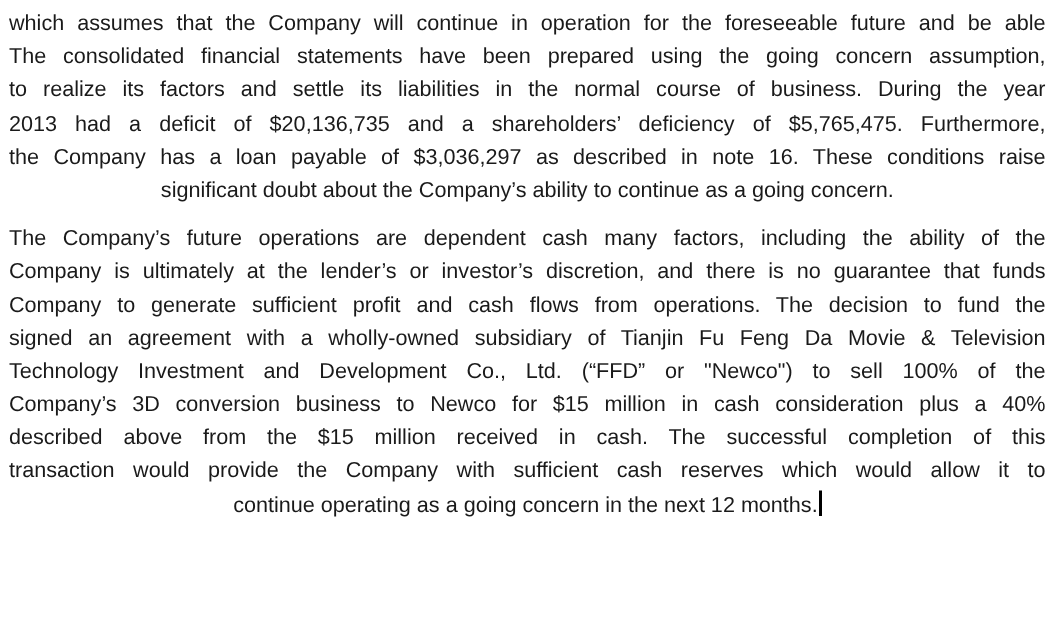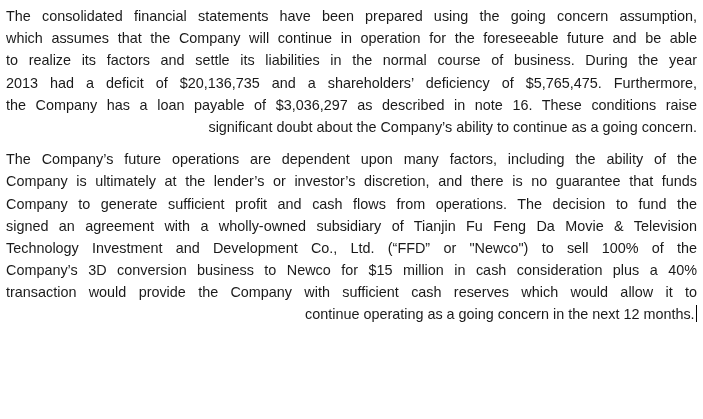--- a/index.html
+++ b/index.html
@@ -18,51 +18,52 @@
   }
   .para { margin: 0 0 10px 0; }
   
   .line {
     text-align: justify;
     height: 22.2px;
     line-height: 22.2px;
     overflow: hidden;
   }
   .line::after { content: ""; display: inline-block; width: 100%; height: 0; }
-  .line.last { text-align: right; }
+  .line.last { text-align: center; }
   .line.last::after { content: none; }
   .caret {
     display: inline-block;
     width: 1.4px;
     height: 17px;
     background: #000000;
     vertical-align: -3px;
     margin-left: 1px;
   }
 </style>
 </head>
 <body>
 
 <div class="page">
 
   <div class="para">
+    <div class="line">which assumes that the Company will continue in operation for the foreseeable future and be able</div>
     <div class="line">The consolidated financial statements have been prepared using the going concern assumption,</div>
-    <div class="line">which assumes that the Company will continue in operation for the foreseeable future and be able</div>
     <div class="line">to realize its factors and settle its liabilities in the normal course of business.  During the year</div>
     <div class="line">2013 had a deficit of $20,136,735 and a shareholders’ deficiency of $5,765,475.  Furthermore,</div>
     <div class="line">the Company has a loan payable of $3,036,297 as described in note 16.  These conditions raise</div>
     <div class="line last">significant doubt about the Company’s ability to continue as a going concern.</div>
   </div>
 
   <div class="para">
-    <div class="line">The Company’s future operations are dependent upon many factors, including the ability of the</div>
+    <div class="line">The Company’s future operations are dependent cash many factors, including the ability of the</div>
     <div class="line">Company is ultimately at the lender’s or investor’s discretion, and there is no guarantee that funds</div>
     <div class="line">Company to generate sufficient profit and cash flows from operations.  The decision to fund the</div>
     <div class="line">signed an agreement with a wholly-owned subsidiary of Tianjin Fu Feng Da Movie &amp; Television</div>
     <div class="line">Technology Investment and Development Co., Ltd. (“FFD” or "Newco") to sell 100% of the</div>
     <div class="line">Company’s 3D conversion business to Newco for $15 million in cash consideration plus a 40%</div>
+    <div class="line">described above from the $15 million received in cash.  The successful completion of this</div>
     <div class="line">transaction would provide the Company with sufficient cash reserves which would allow it to</div>
     <div class="line last">
       <span>continue operating as a going concern in the next 12 months.</span><span class="caret"></span>
     </div>
   </div>
 
 </div>
 
 </body></html>

